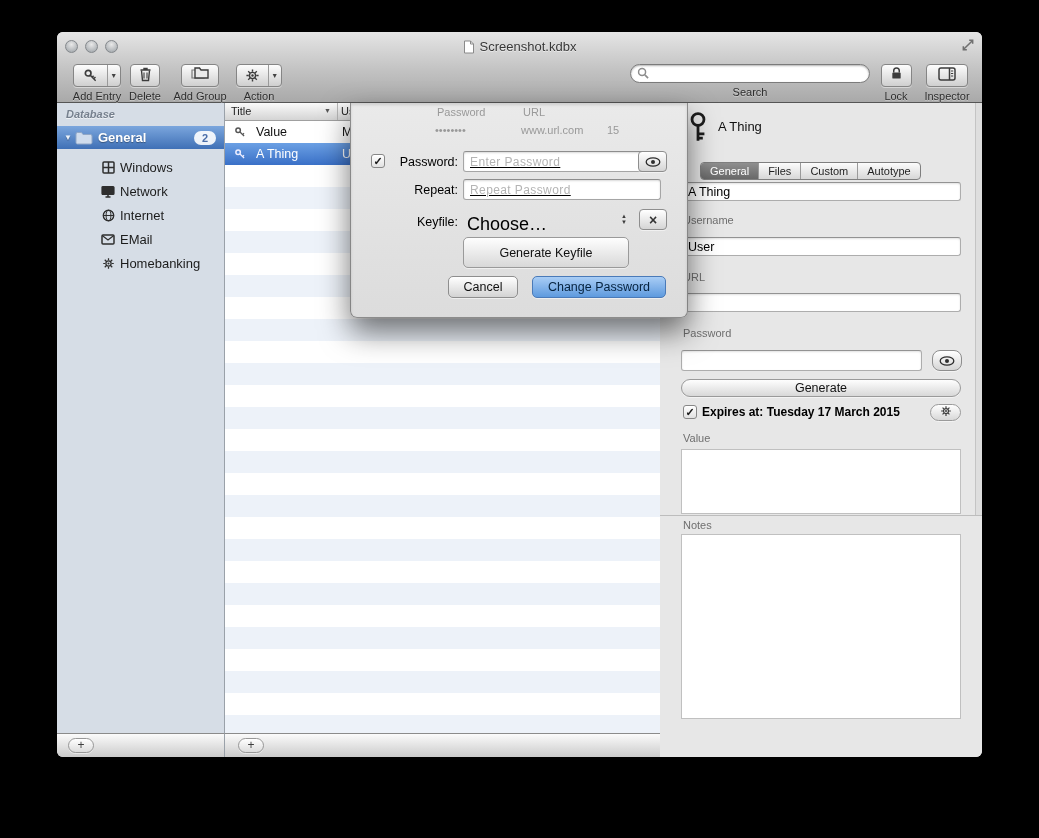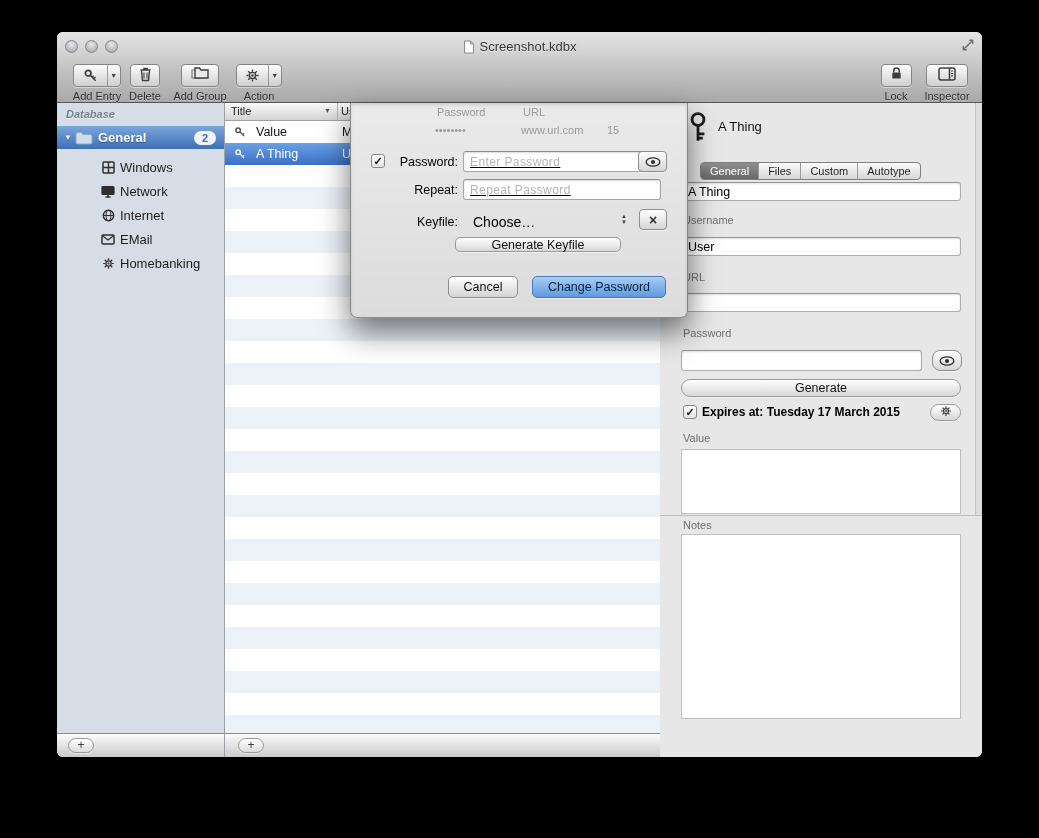--- a/index.html
+++ b/index.html
@@ -203,20 +203,32 @@
             </svg>
         </div>
         <div class="tsep"></div>
         <div class="tseg" style="width:13px">
             <span class="chev">▼</span>
           </div>
       </div>
       <span class="tlabel">Action</span>
     </div>
 
+    <div class="titem" style="left:565px; width:256px">
+      <div class="search-pill">
+        <span>
+          <svg width="12" height="12" viewBox="0 0 13 13">
+              <circle cx="5.5" cy="5.5" r="3.8" fill="none" stroke="#8d8d8d" stroke-width="1.6"></circle>
+              <path d="M8.5 8.5 L12 12" stroke="#8d8d8d" stroke-width="1.8"></path>
+            </svg>
+        </span>
+        <input type="text" style="">
+      </div>
+      <span class="tlabel">Search</span>
+    </div>
 
     <div class="titem" style="left:817px; width:44px">
       <div class="tbox" style="width:31px; justify-content:center">
         <span>
           <svg width="13" height="15" viewBox="0 0 14 16">
               <path d="M4 7 V5 a3 3 0 0 1 6 0 v2" fill="none" stroke="#3c3c3c" stroke-width="1.6"></path>
               <rect x="2.5" y="7" width="9" height="6.5" rx="1" fill="#3c3c3c"></rect>
             </svg>
         </span>
       </div>
@@ -415,29 +427,29 @@
         <span><svg width="16" height="10" viewBox="0 0 16 10">
               <ellipse cx="8" cy="5" rx="6.8" ry="4.2" fill="none" stroke="#2e2e2e" stroke-width="1.3"></ellipse>
               <circle cx="8" cy="5" r="2" fill="#2e2e2e"></circle>
             </svg></span>
       </div>
 
       <span class="sheet-label" style="left:35px; top:80px">Repeat:</span>
       <input class="sfield" style="top: 76px;" type="text" placeholder="Repeat Password">
 
       <span class="sheet-label" style="left:35px; top:112px">Keyfile:</span>
-      <span class="abs" style="left:122px; top:111px; font-size:14px; color:#000">Choose…</span>
+      <span class="abs" style="left:116px; top:111px; font-size:18px; color:#000">Choose…</span>
       <div class="stepper" style="left:270px; top:110px">
         <span>▲</span>
           <span>▼</span>
       </div>
       <div class="sq-btn" style="left:288px; top:106px; width:28px">
         <span style="font-size:14px; font-weight:bold; color:#333; line-height:14px">×</span>
       </div>
 
-      <div class="pill" style="position:absolute; left:104px; top:134px; width:166px; height:15px; border-radius:5px">Generate Keyfile</div>
+      <div class="pill" style="position:absolute; left:112px; top:134px; width:166px; height:31px; border-radius:5px">Generate Keyfile</div>
 
       <div class="aqua-btn" style="left:97px; top:173px; width:70px">Cancel</div>
       <div class="aqua-btn default" style="left:181px; top:173px; width:134px">Change Password</div>
     </div>
 
   </div>
 </div>
 
 </body></html>

